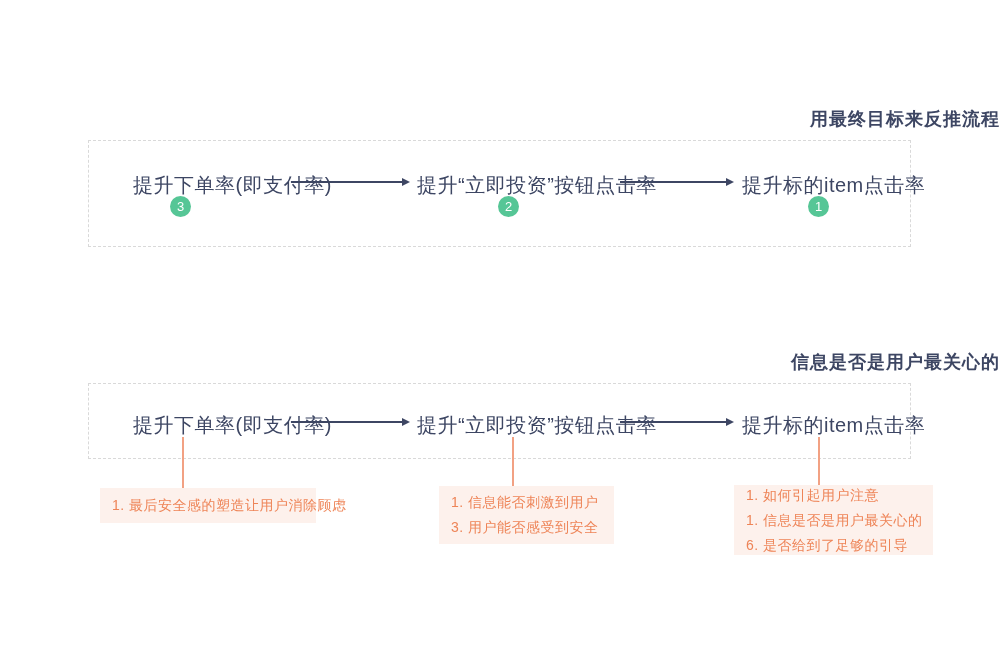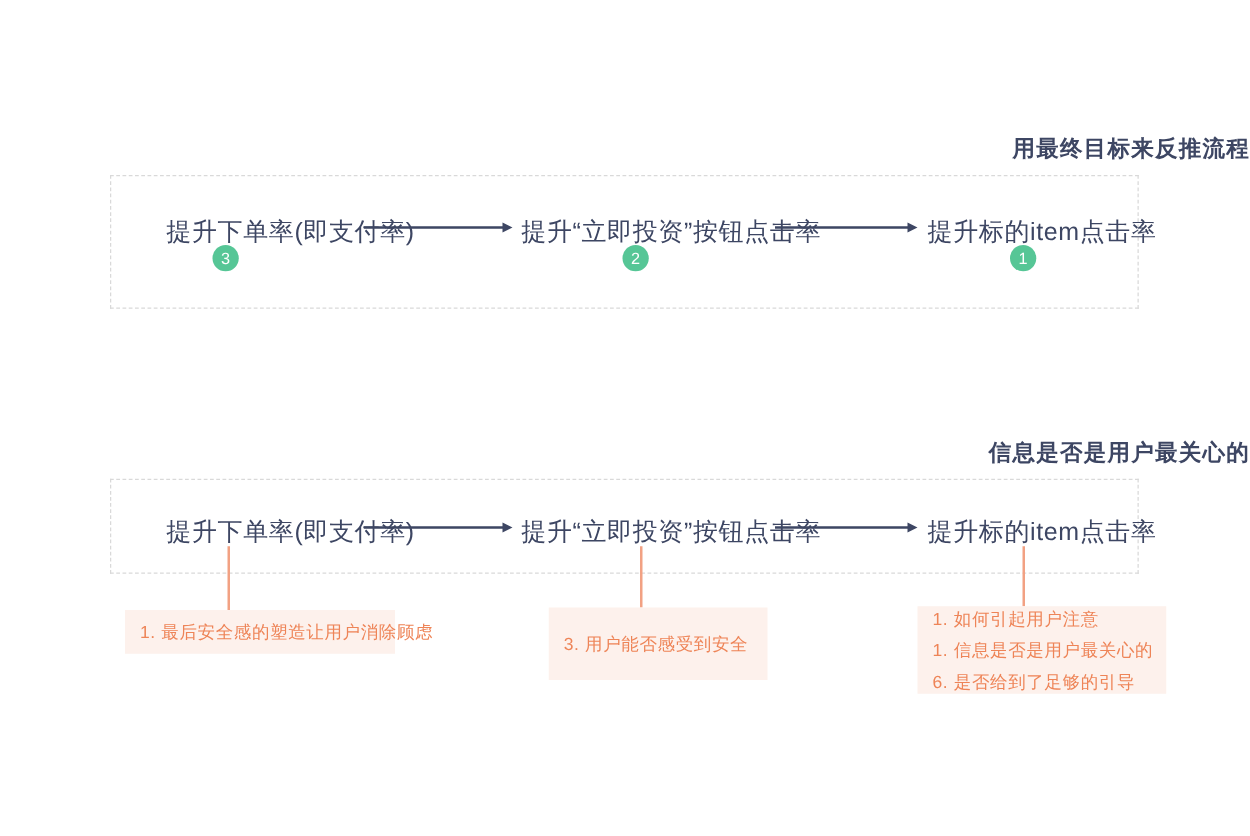--- a/index.html
+++ b/index.html
@@ -132,20 +132,21 @@
 
   <div class="vline" style="left:182px; top:437px; height:51px;"></div>
   <div class="vline" style="left:512px; top:437px; height:49px;"></div>
   <div class="vline" style="left:818px; top:437px; height:48px;"></div>
 
   <div class="note-box" style="left:88px; top:488px; width:216px; height:35px;margin-left:12px;">
     <div class="note-line">1. 最后安全感的塑造让用户消除顾虑</div>
   </div>
 
   <div class="note-box" style="left:439px; top:486px; width:175px; height:58px;">
+    <div class="note-line">1. 信息能否刺激到用户</div>
     <div class="note-line">3. 用户能否感受到安全</div>
   </div>
 
   <div class="note-box" style="left:734px; top:485px; width:199px; height:70px;">
     <div class="note-line">1. 如何引起用户注意</div>
     <div class="note-line">1. 信息是否是用户最关心的</div>
     <div class="note-line">6. 是否给到了足够的引导</div>
   </div>
 
 </div>

